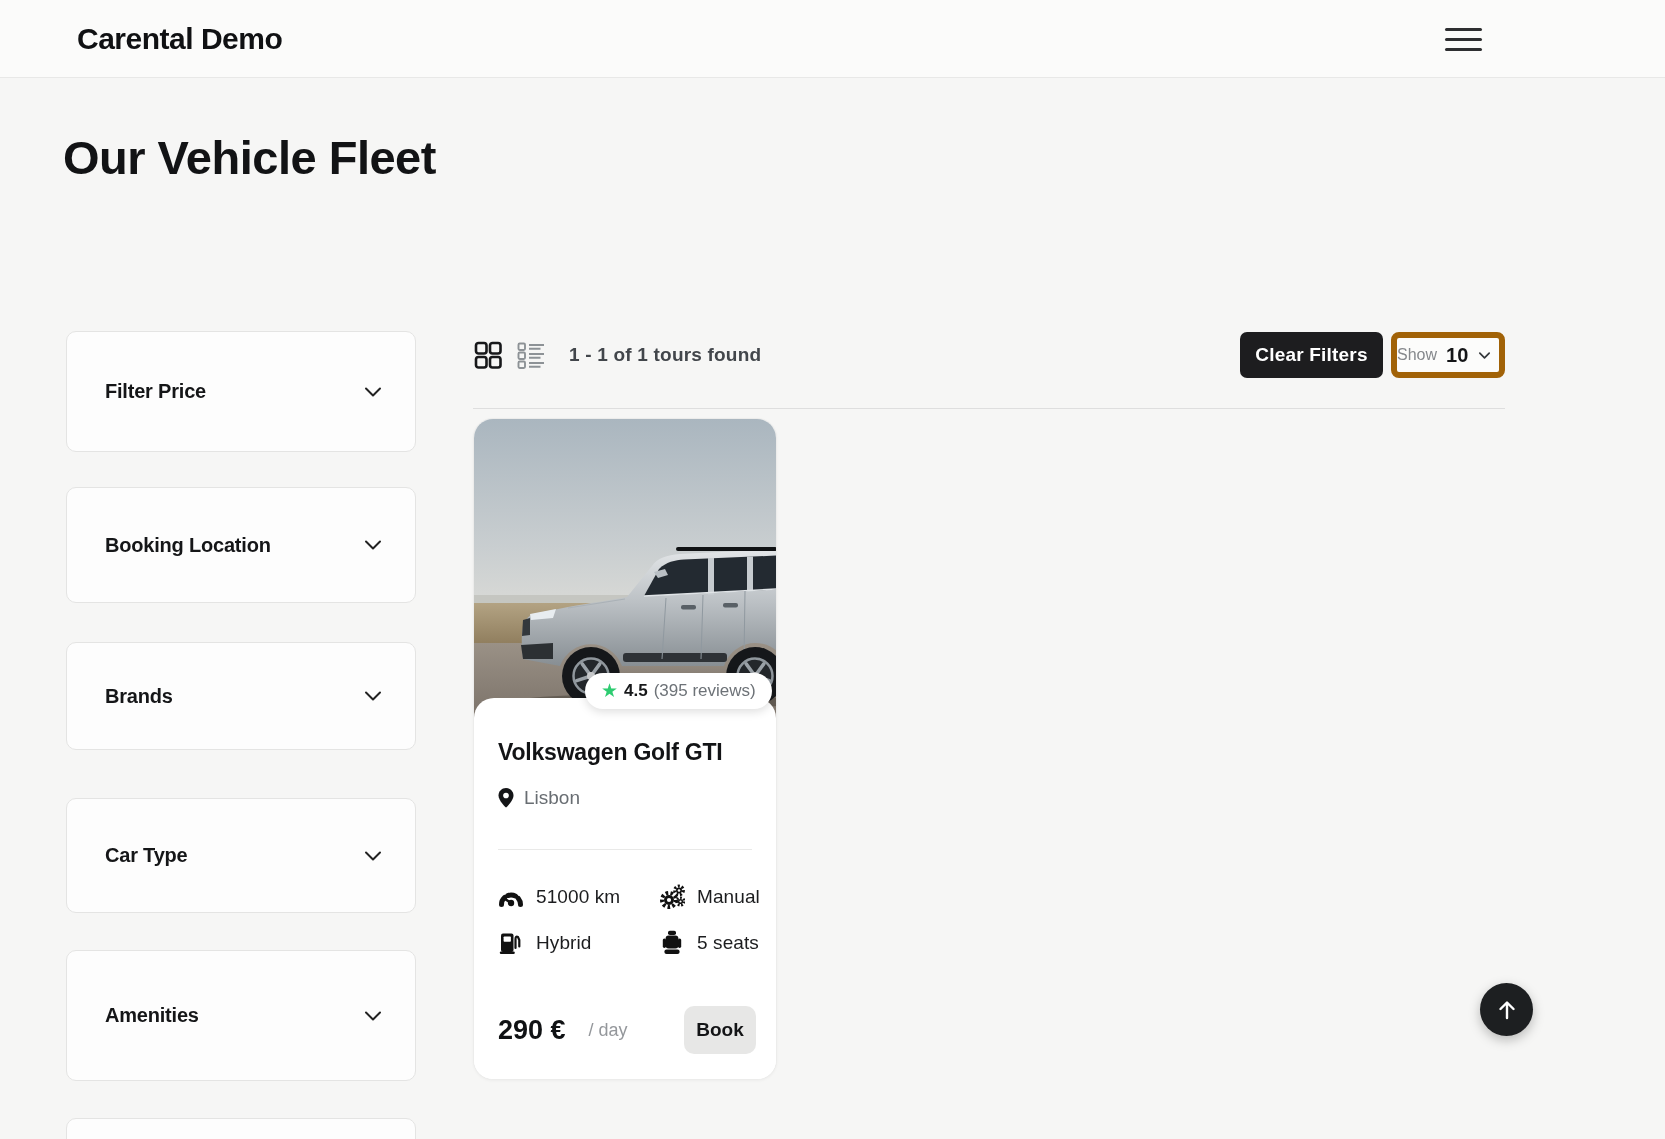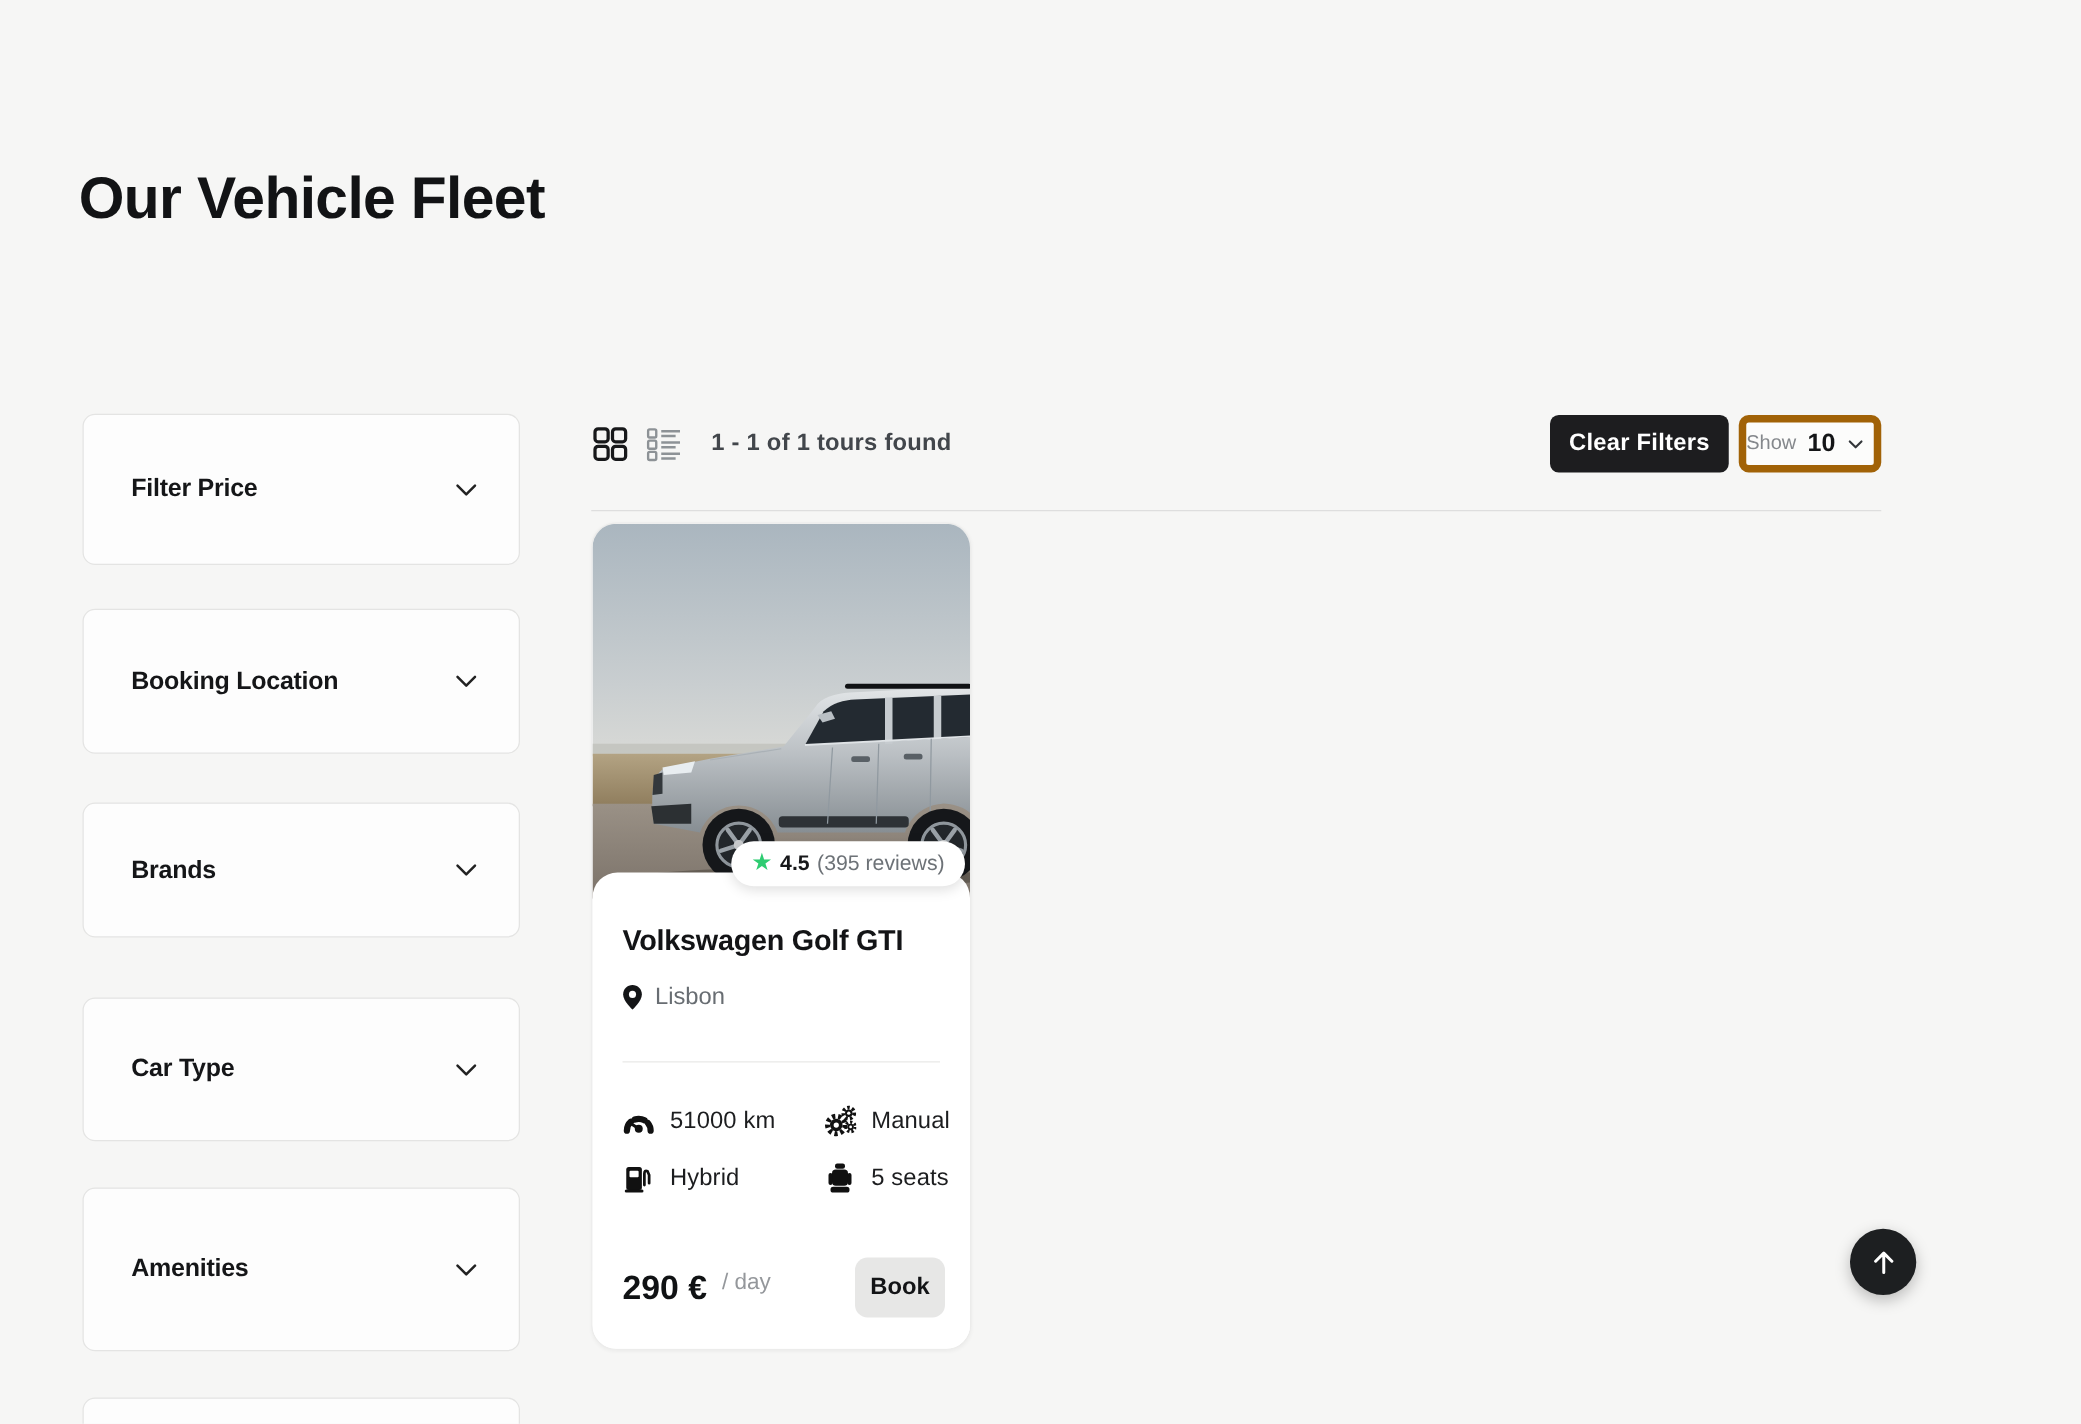--- a/index.html
+++ b/index.html
@@ -53,33 +53,41 @@
   .rating-reviews { font-size:17px; color:#6d7277; }
   .card-title { position:absolute; left:24px; top:320px; font-size:23px; font-weight:800; letter-spacing:-0.2px; color:#131416; }
   .location-row { position:absolute; left:22px; top:368px; display:flex; align-items:center; gap:8px; }
   .location-label { font-size:19px; color:#686d72; }
   .card-divider { position:absolute; left:24px; right:24px; top:430px; border-top:1px solid #e9e9e8; }
   .specs { position:absolute; left:24px; right:16px; top:462px; display:grid; grid-template-columns:161px 1fr; row-gap:14px; }
   .spec { display:flex; align-items:center; gap:12px; height:32px; }
   .spec svg { flex:0 0 auto; }
   .spec-label { font-size:19px; color:#1c1d1f; letter-spacing:0.1px; }
   .price-row { position:absolute; left:24px; right:20px; top:583px; height:56px; display:flex; align-items:center; justify-content:space-between; }
-  .price-cluster { display:flex; align-items:flex-start; gap:12px; }
+  .price-cluster { display:flex; align-items:center; gap:23px; }
   .price-value { font-size:27px; font-weight:800; color:#101214; }
   .price-unit { font-size:18px; color:#94979b; }
   .book-btn { width:72px; height:48px; background:#e7e7e6; border:none; border-radius:10px; font-size:19px; font-weight:700; color:#131416; cursor:pointer; font-family:inherit; }
 
   
   .fab { position:absolute; left:1480px; top:983px; width:53px; height:53px; border-radius:50%; background:#1d1f21; border:none; cursor:pointer; display:flex; align-items:center; justify-content:center; box-shadow:0 4px 12px rgba(0,0,0,0.25); }
 </style>
 </head>
 <body>
 
 <div class="page">
 
+  <header class="header">
+    <div class="brand">Carental Demo</div>
+    <button class="hamburger" aria-label="menu">
+      <span></span>
+      <span></span>
+      <span></span>
+    </button>
+  </header>
 
   <h1 class="page-title">Our Vehicle Fleet</h1>
 
   <aside>
     <div class="filter-card fc-0">
       <span class="flabel">Filter Price</span>
       <svg class="fchev" viewBox="0 0 24 24">
           <path d="M5 8.5 L12 15.5 L19 8.5" fill="none" stroke="#222" stroke-width="2" stroke-linecap="round" stroke-linejoin="round"></path>
         </svg>
     </div>

